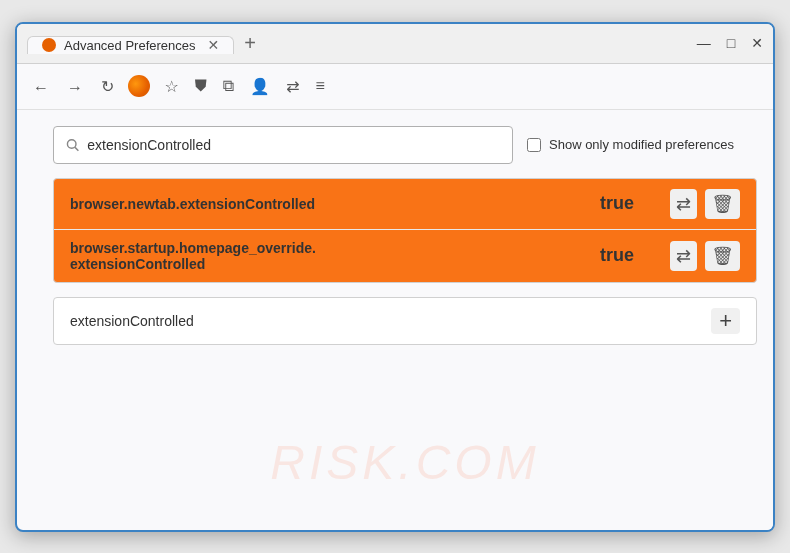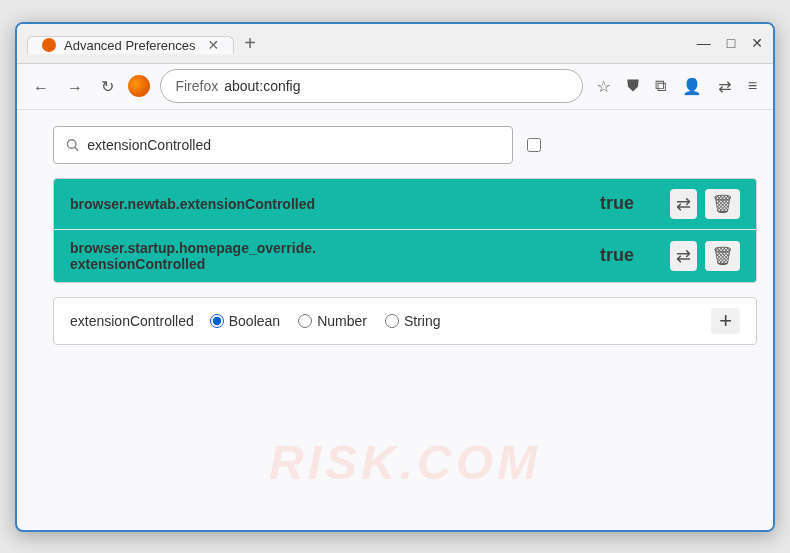--- a/index.html
+++ b/index.html
@@ -169,21 +169,21 @@
       color: #333;
       cursor: pointer;
       white-space: nowrap;
     }
     .checkbox-row input[type="checkbox"] {
       width: 14px;
       height: 14px;
     }
     
     .results-table {
-      background: #14b8a6;
+      background: #f97316;
       border: 1px solid #d0d0d0;
       border-radius: 4px;
       overflow: hidden;
       margin-bottom: 14px;
     }
     .result-row {
       display: flex;
       align-items: center;
       padding: 10px 16px;
       border-bottom: 1px solid #e8e8e8;
@@ -261,21 +261,21 @@
       padding: 2px 8px;
       line-height: 1;
     }
     
     .watermark {
       position: absolute;
       bottom: 40px;
       left: 50%;
       transform: translateX(-50%);
       font-size: 48px;
-      font-weight: 700;
+      font-weight: 400;
       color: rgba(255, 100, 50, 0.12);
       letter-spacing: 4px;
       pointer-events: none;
       white-space: nowrap;
       font-style: italic;
     }
     
     .ff-icon {
       width: 22px;
       height: 22px;
@@ -301,24 +301,20 @@
       <span class="win-btn">□</span>
       <span class="win-btn">✕</span>
     </div>
   </div>
 
   <div class="nav-bar">
     <span class="nav-btn">←</span>
     <span class="nav-btn">→</span>
     <span class="nav-btn">↻</span>
     <div class="ff-icon"></div>
-    <div class="address-bar">
-      <span class="address-text">Firefox</span>
-      <span class="address-url">about:config</span>
-    </div>
     <div class="nav-icons">
       <span class="nav-icon">☆</span>
       <span class="nav-icon">⛊</span>
       <span class="nav-icon">⧉</span>
       <span class="nav-icon">👤</span>
       <span class="nav-icon">⇄</span>
       <span class="nav-icon">≡</span>
     </div>
   </div>
 
@@ -327,20 +323,21 @@
     <div class="search-row">
       <div class="search-box">
         <svg width="14" height="14" viewBox="0 0 14 14">
           <circle cx="6" cy="6" r="4.5" stroke="#888" stroke-width="1.5" fill="none"></circle>
           <line x1="9.5" y1="9.5" x2="13" y2="13" stroke="#888" stroke-width="1.5"></line>
         </svg>
         <input type="text" value="extensionControlled" style="">
       </div>
       <label class="checkbox-row">
         <input type="checkbox" style="">
+        <span>Show only modified preferences</span>
       </label>
     </div>
 
     <div class="results-table">
 
       <div class="result-row">
         <span class="result-name">browser.newtab.extensionControlled</span>
         <span class="result-value">true</span>
         <div class="result-actions">
           <span class="action-btn" title="Toggle">⇄</span>
@@ -356,32 +353,18 @@
         <span class="result-value">true</span>
         <div class="result-actions">
           <span class="action-btn" title="Toggle">⇄</span>
           <span class="action-btn" title="Delete">🗑</span>
         </div>
       </div>
     </div>
 
     <div class="add-row">
       <span class="add-name">extensionControlled</span>
-      <div class="radio-group">
-        <label class="radio-option">
-          <input type="radio" name="pref-type" checked="" style="">
-          <span>Boolean</span>
-        </label>
-        <label class="radio-option">
-          <input type="radio" name="pref-type" style="">
-          <span>Number</span>
-        </label>
-        <label class="radio-option">
-          <input type="radio" name="pref-type" style="">
-          <span>String</span>
-        </label>
-      </div>
       <span class="add-plus">+</span>
     </div>
 
     <div class="watermark">RISK.COM</div>
   </div>
 </div>
 
 </body></html>

